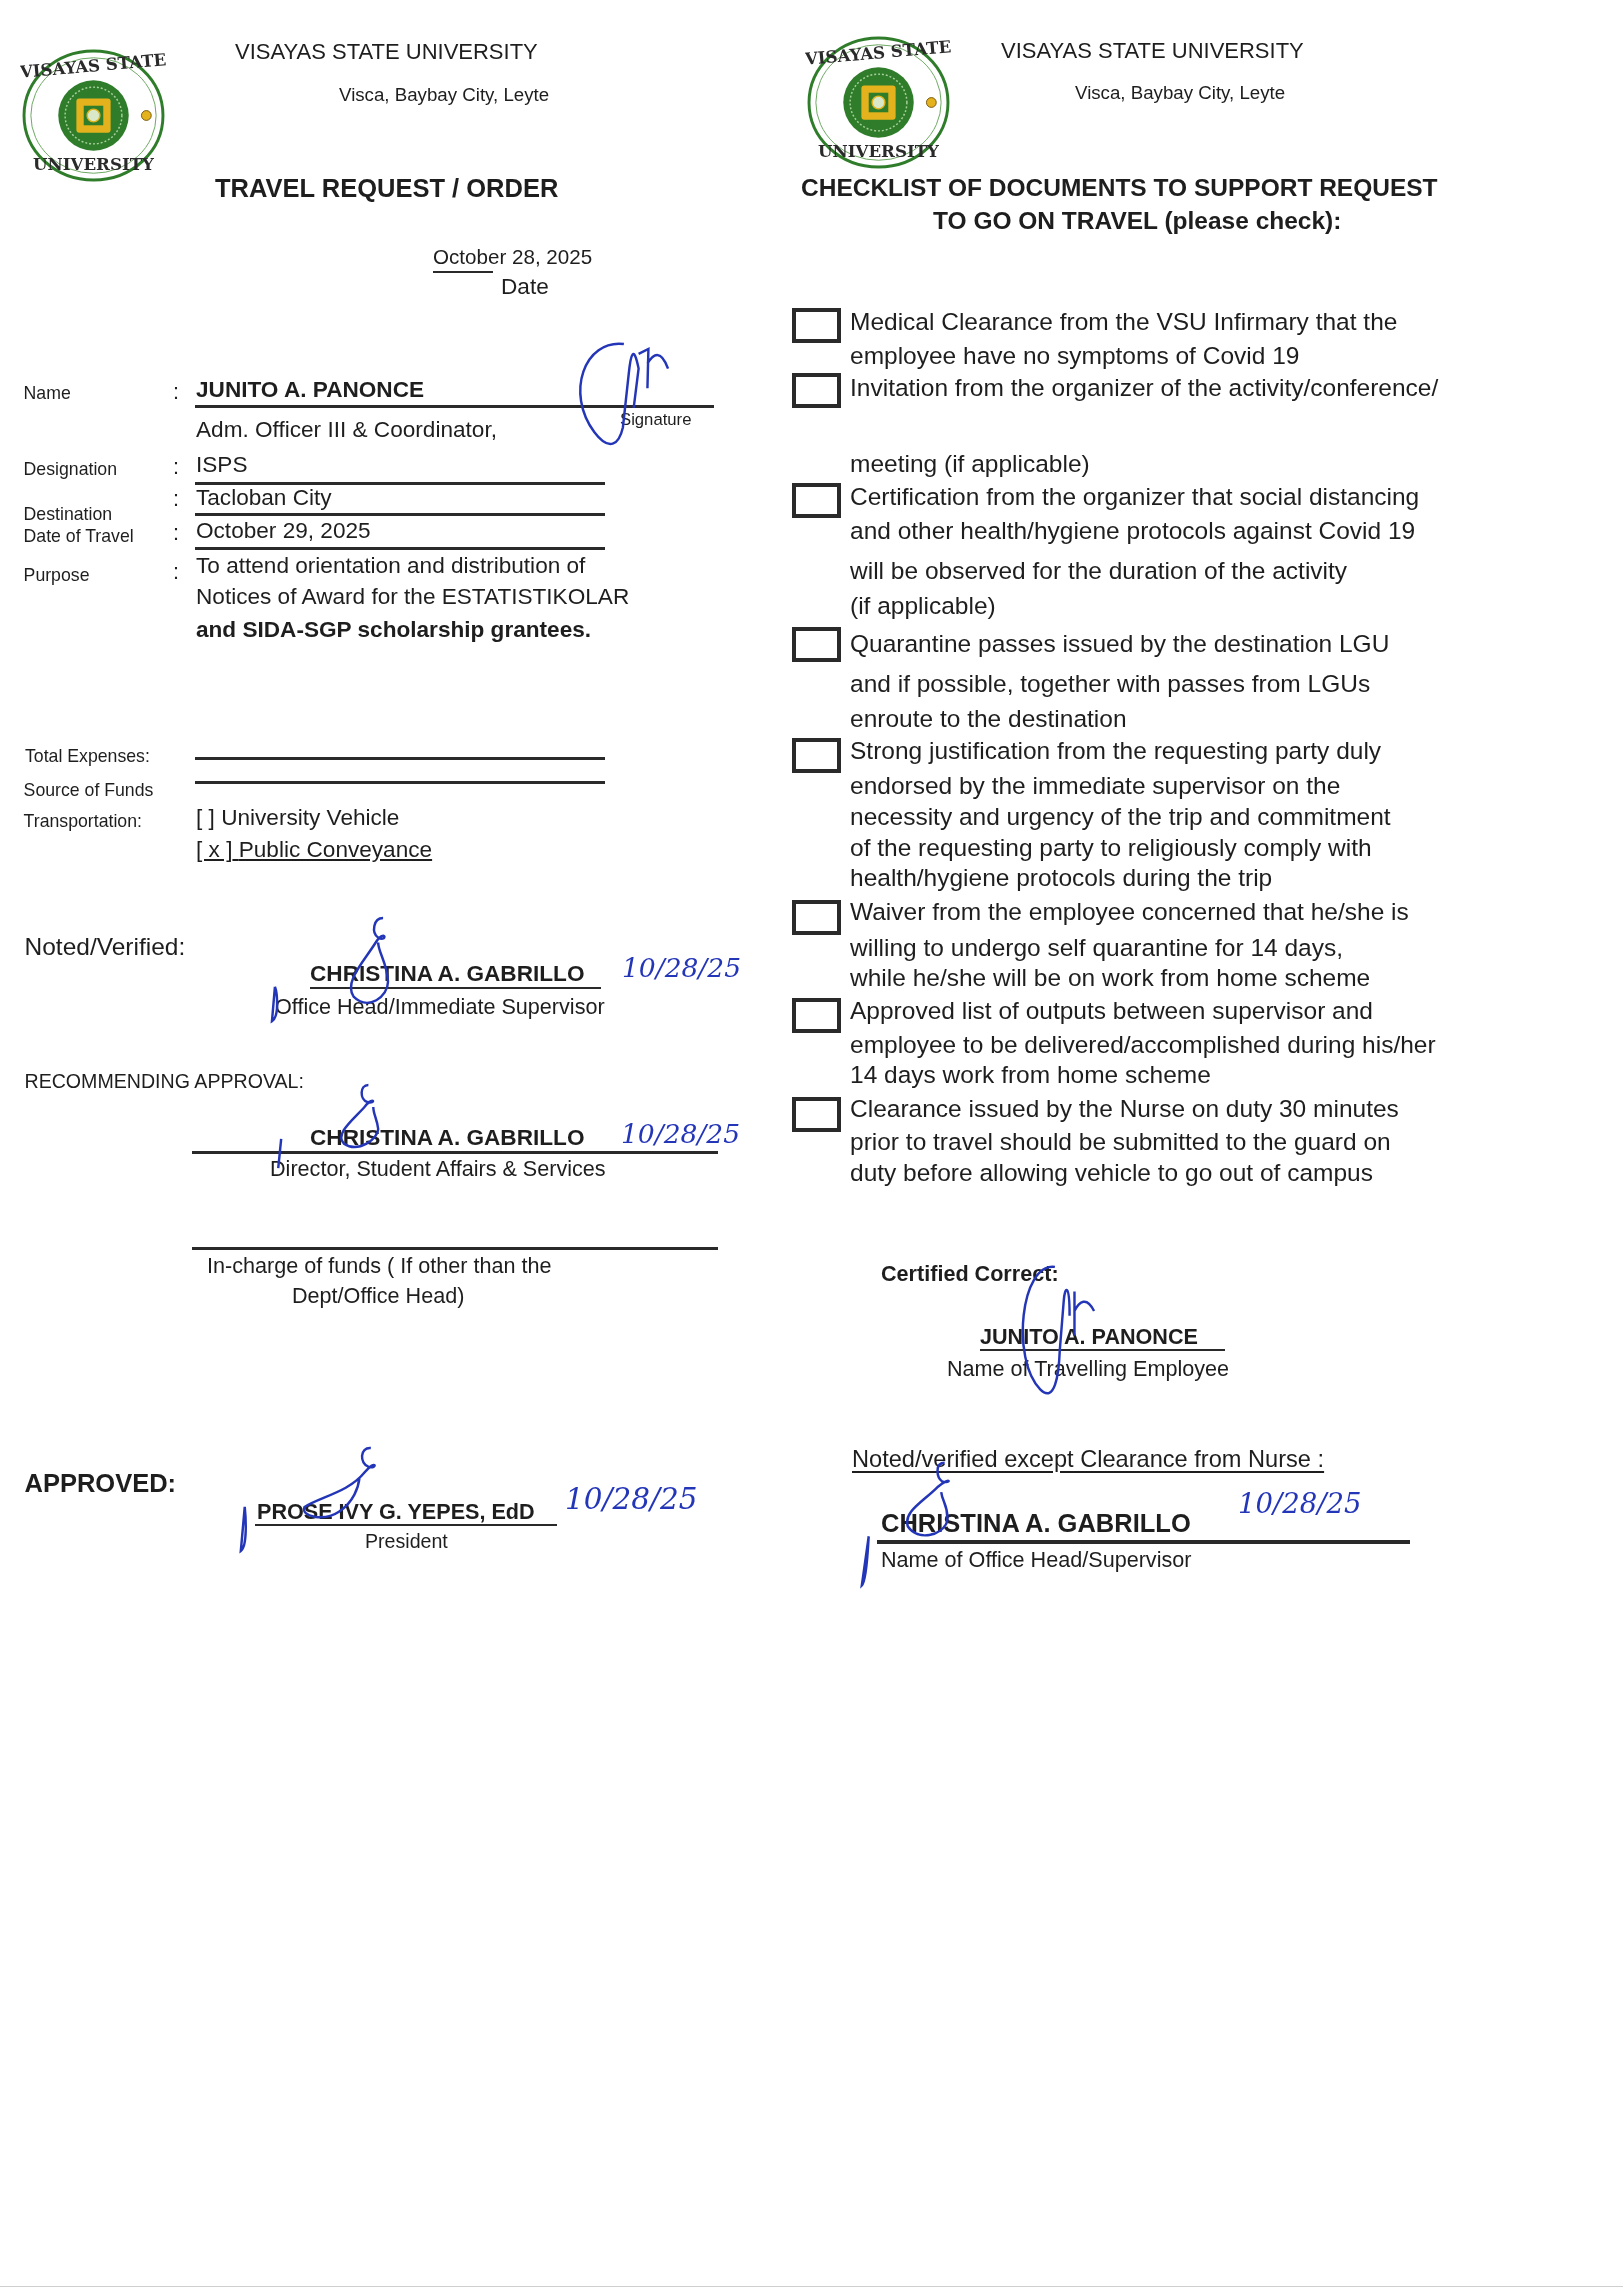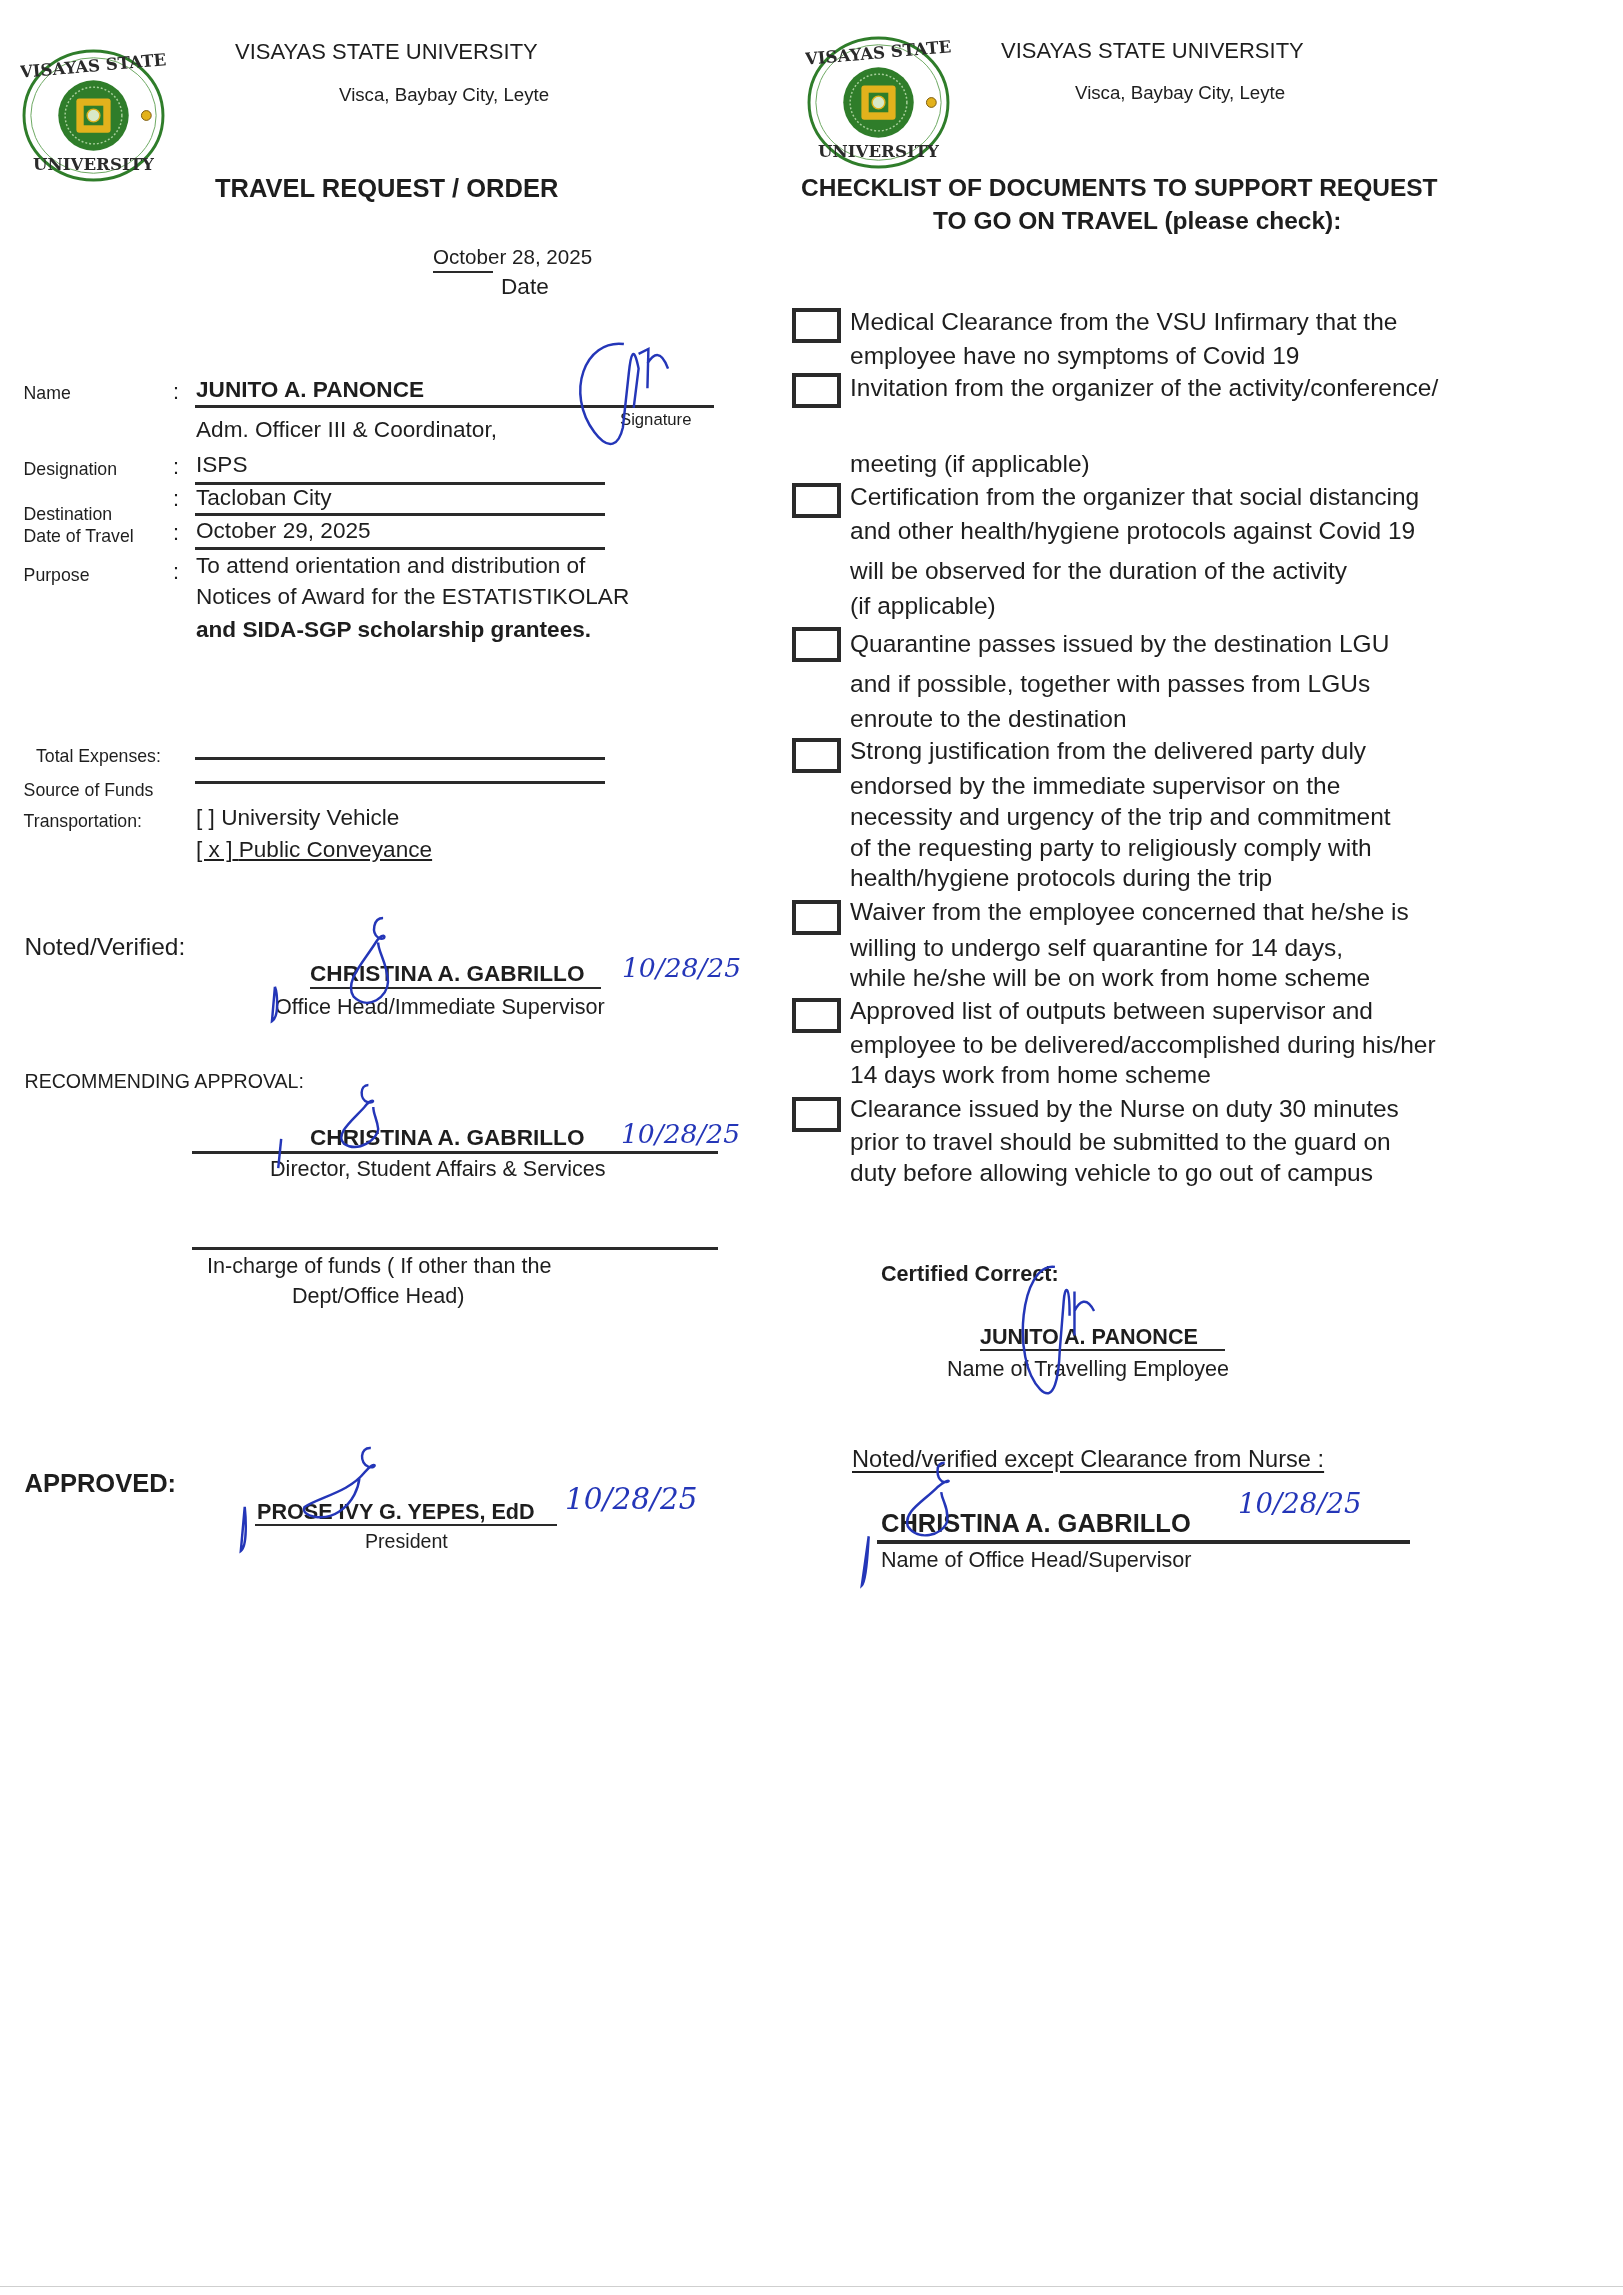--- a/index.html
+++ b/index.html
@@ -75,21 +75,21 @@
   <div class="abs colon" style="left:173px;top:520px;">:</div>
   <div class="abs val" style="left:196px;top:518px;">October 29, 2025</div>
   <div class="rule" style="left:195px;top:547px;width:410px;"></div>
 
   <div class="abs lbl" style="left:23.6px;top:565px;">Purpose</div>
   <div class="abs colon" style="left:173px;top:559px;">:</div>
   <div class="abs val" style="left:196px;top:553px;">To attend orientation and distribution of</div>
   <div class="abs val" style="left:196px;top:584px;">Notices of Award for the ESTATISTIKOLAR</div>
   <div class="abs val" style="left:196px;top:617px;font-weight:bold;">and SIDA-SGP scholarship grantees.</div>
 
-  <div class="abs lbl" style="left:36px;top:746px;">Total Expenses:</div>
+  <div class="abs lbl" style="left:25px;top:746px;">Total Expenses:</div>
   <div class="abs val" style="left:196px;top:744px;"></div>
   <div class="rule" style="left:195px;top:757px;width:410px;"></div>
   <div class="abs lbl" style="left:23.6px;top:780px;">Source of Funds</div>
   <div class="abs val" style="left:196px;top:776px;"></div>
   <div class="rule" style="left:195px;top:781px;width:410px;top:781px;"></div>
 
   <div class="abs lbl" style="left:23.6px;top:811px;">Transportation:</div>
   <div class="abs val" style="left:196px;top:805px;">
     <span>[    ]</span>
     <span>University Vehicle</span>
@@ -177,21 +177,21 @@
 
   <div>
     <div class="ck-box" style="left:792px;top:627px;"></div>
     <div class="ck-line" style="left:850px;top:630px;">Quarantine passes issued by the destination LGU</div>
     <div class="ck-line" style="left:850px;top:670px;">and if possible, together with passes from LGUs</div>
     <div class="ck-line" style="left:850px;top:705px;">enroute to the destination</div>
   </div>
 
   <div>
     <div class="ck-box" style="left:792px;top:738px;"></div>
-    <div class="ck-line" style="left:850px;top:737px;">Strong justification from the delivered party duly</div>
+    <div class="ck-line" style="left:850px;top:737px;">Strong justification from the requesting party duly</div>
     <div class="ck-line" style="left:850px;top:772px;">endorsed by the immediate supervisor on the</div>
     <div class="ck-line" style="left:850px;top:803px;">necessity and urgency of the trip and commitment</div>
     <div class="ck-line" style="left:850px;top:834px;">of the requesting party to religiously comply with</div>
     <div class="ck-line" style="left:850px;top:864px;">health/hygiene protocols during the trip</div>
   </div>
 
   <div>
     <div class="ck-box" style="left:792px;top:900px;"></div>
     <div class="ck-line" style="left:850px;top:898px;">Waiver from the employee concerned that he/she is</div>
     <div class="ck-line" style="left:850px;top:934px;">willing to undergo self quarantine for 14 days,</div>

